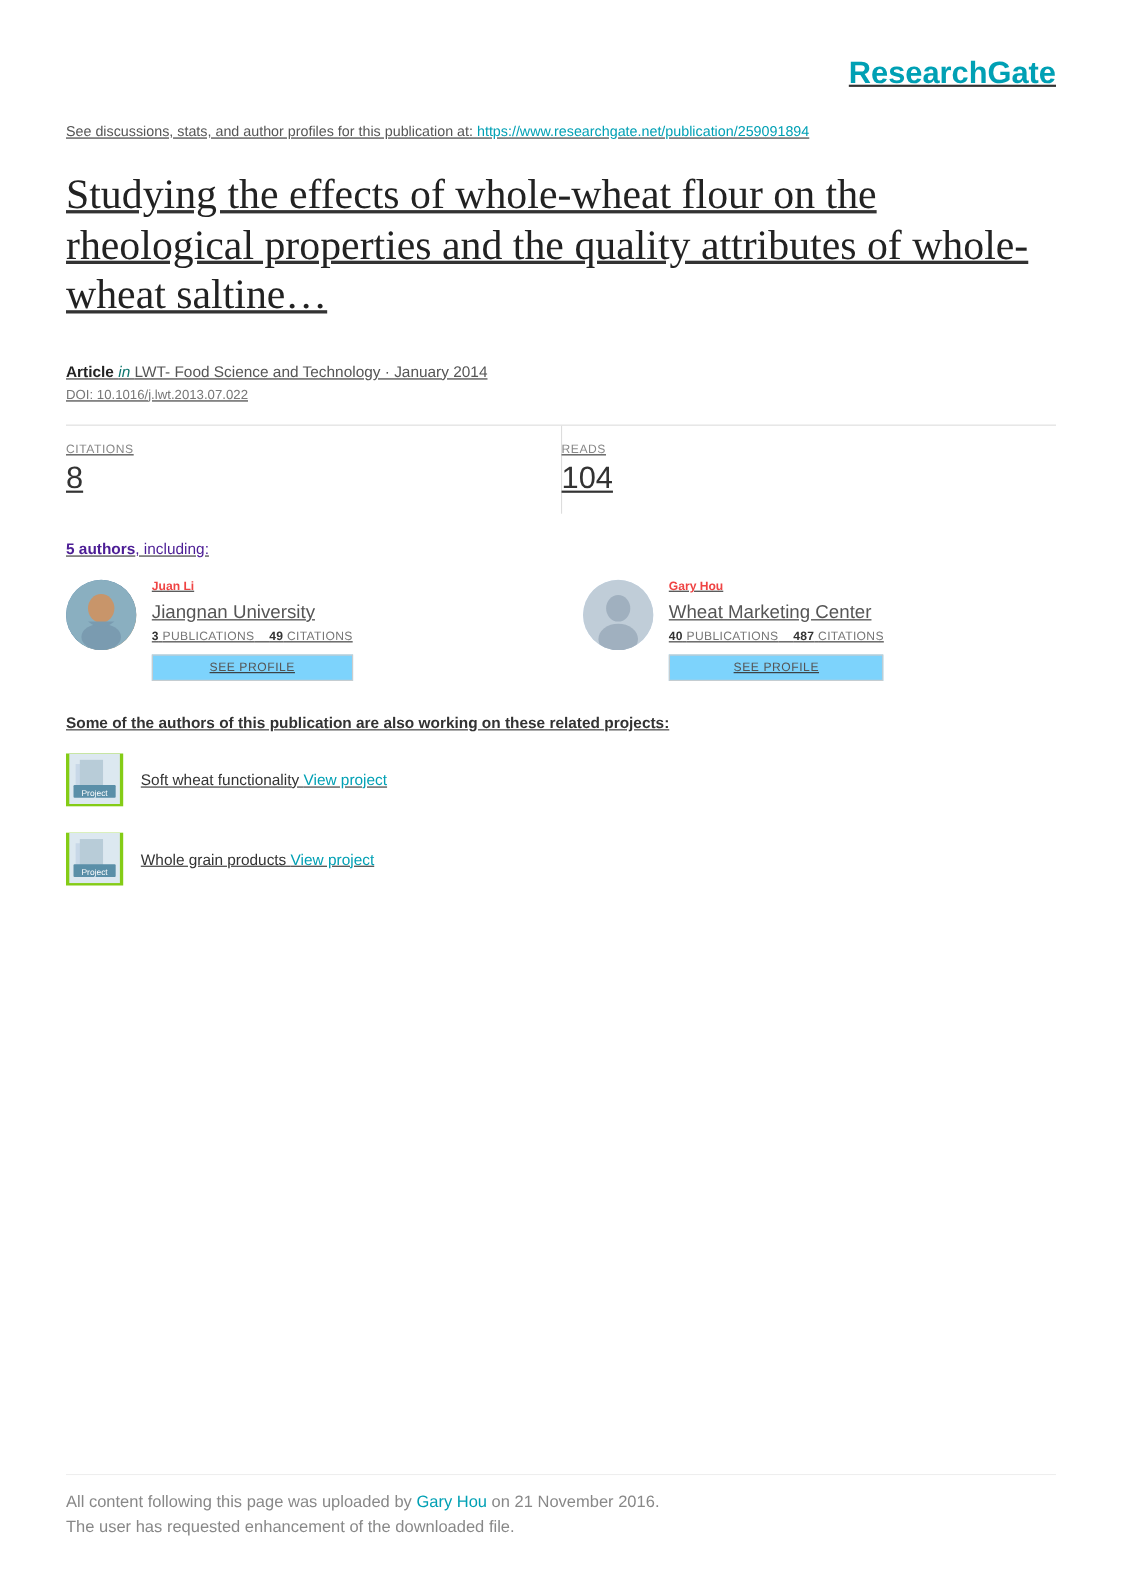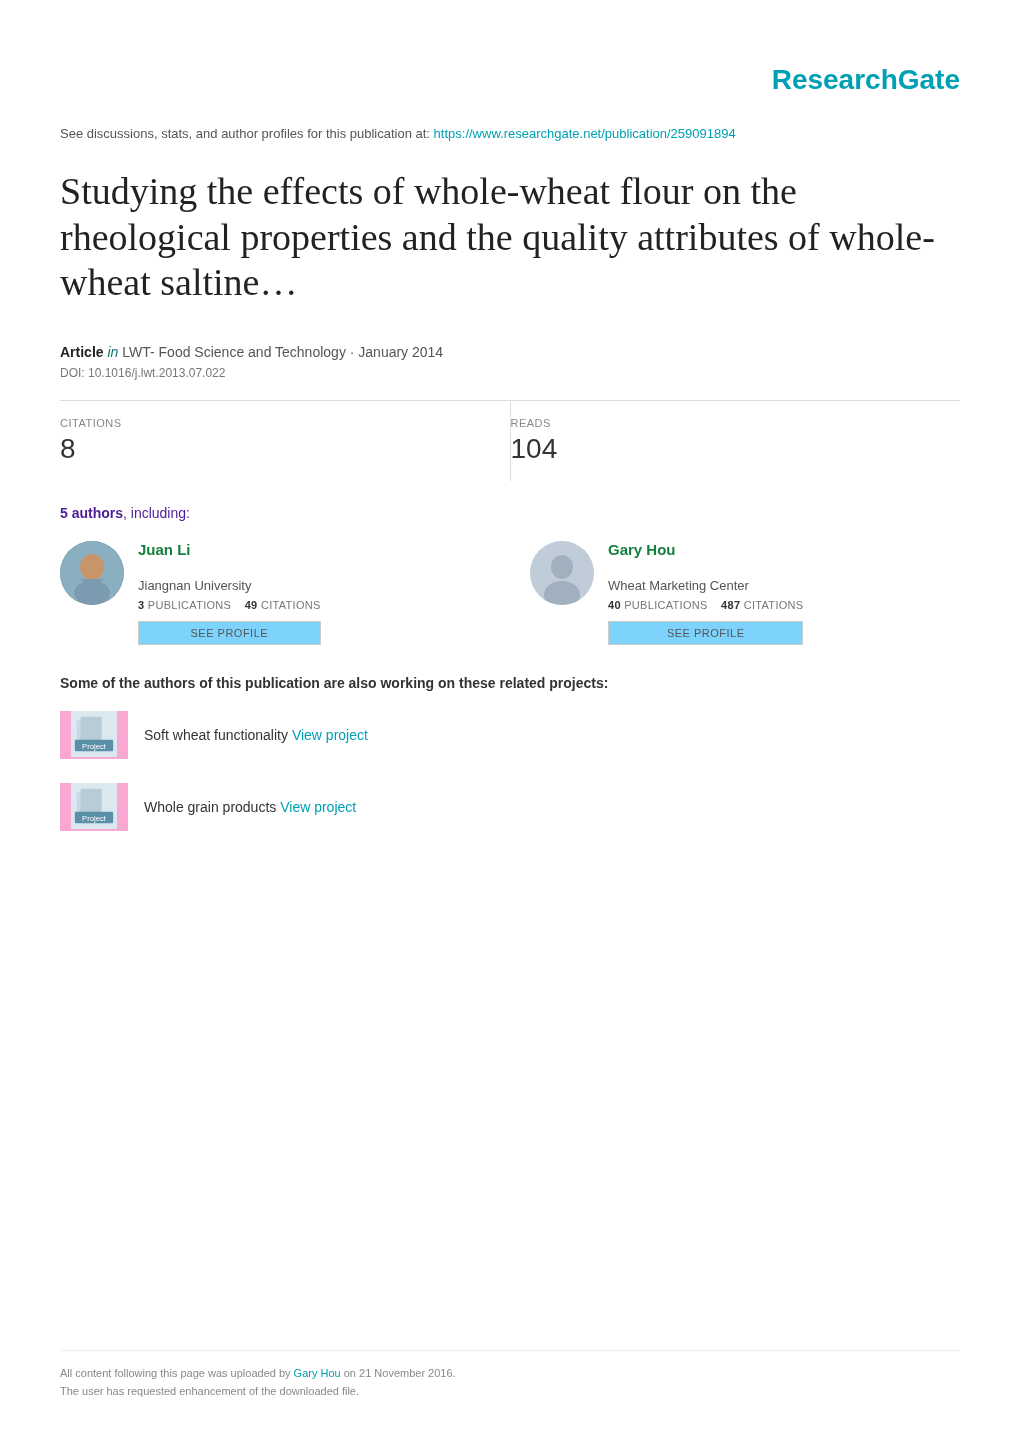--- a/index.html
+++ b/index.html
@@ -5,22 +5,23 @@
     * { box-sizing: border-box; margin: 0; padding: 0; }
     body {
       font-family: 'Georgia', 'Times New Roman', serif;
       background: #fff;
       color: #333;
       width: 1020px;
       min-height: 1443px;
       position: relative;
     }
     .page {
-      padding: 64px 60px;
+      padding: 50px 60px;
       max-width: 1020px;
+      text-decoration: underline;
     }
     
     .header {
       display: flex;
       justify-content: flex-end;
       margin-bottom: 30px;
     }
     .logo {
       font-size: 28px;
       color: #00a0b4;
@@ -133,28 +134,28 @@
     .author-avatar.gary {
       background: #c8d8e8;
     }
     .author-info {
       display: flex;
       flex-direction: column;
       gap: 2px;
     }
     .author-name {
       font-family: Arial, sans-serif;
-      font-size: 15px;
-      color: #15803d;
-      font-weight: bold;
-      margin-bottom: 18px;
+      font-size: 11px;
+      color: #ef4444;
+      font-weight: bold;
+      margin-bottom: 6px;
     }
     .author-affiliation {
       font-family: Arial, sans-serif;
-      font-size: 13px;
+      font-size: 17px;
       color: #555;
       margin-bottom: 4px;
     }
     .author-stats {
       font-family: Arial, sans-serif;
       font-size: 11px;
       color: #777;
       text-transform: uppercase;
       letter-spacing: 0.3px;
       margin-bottom: 8px;
@@ -183,23 +184,23 @@
       font-weight: bold;
       margin-bottom: 20px;
     }
     .project-item {
       display: flex;
       align-items: center;
       gap: 16px;
       margin-bottom: 24px;
     }
     .project-badge-icon {
-      width: 68px;
+      width: 52px;
       height: 48px;
-      background: #f9a8d4;
+      background: #84cc16;
       display: flex;
       flex-direction: column;
       align-items: center;
       justify-content: flex-end;
       padding-bottom: 2px;
     }
     .project-text {
       font-family: Arial, sans-serif;
       font-size: 14px;
       color: #333;
@@ -212,21 +213,21 @@
     .footer {
       position: absolute;
       bottom: 40px;
       left: 60px;
       right: 60px;
       border-top: 1px solid #eee;
       padding-top: 16px;
     }
     .footer-text {
       font-family: Arial, sans-serif;
-      font-size: 11px;
+      font-size: 15px;
       color: #888;
       margin-bottom: 6px;
     }
     .footer-text a {
       color: #00a0b4;
       text-decoration: none;
     }
   </style>
 </head>
 <body>

